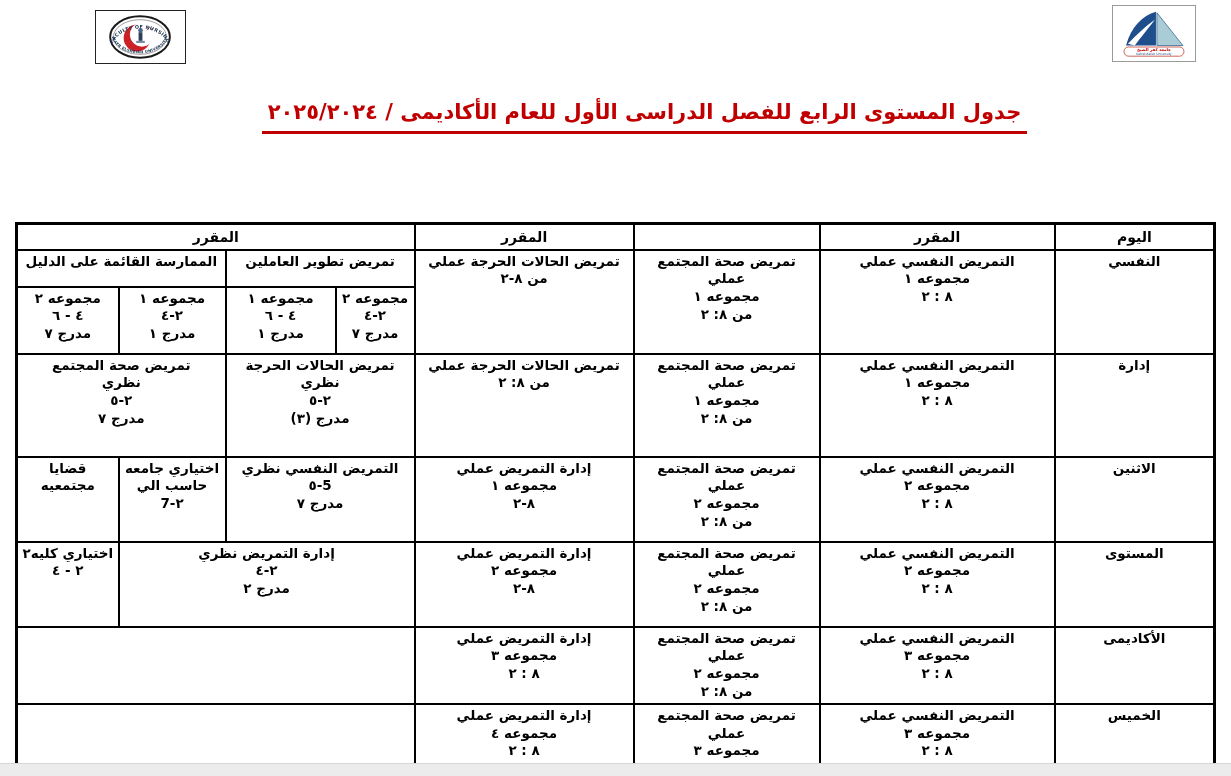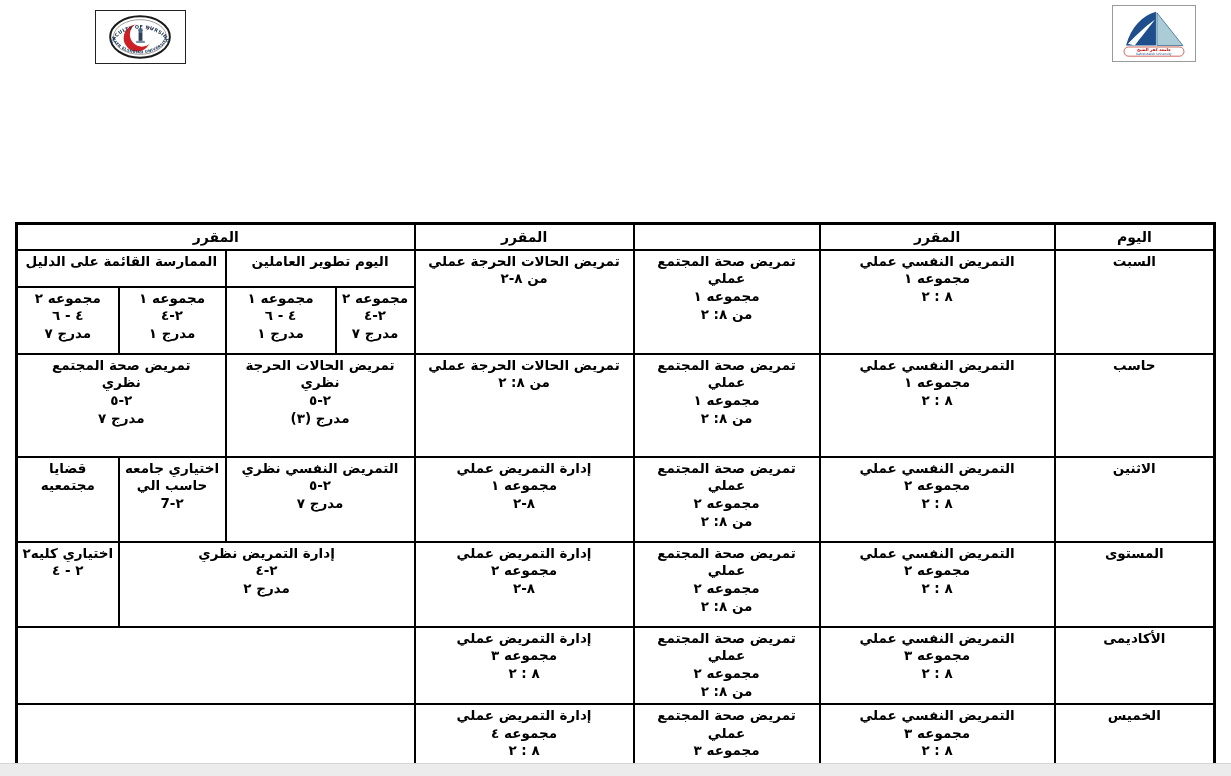--- a/index.html
+++ b/index.html
@@ -85,20 +85,23 @@
       <path d="M 13 41 C 18 22 30 10 44 6 L 44 41 Z" fill="#1f4e8c"></path>
 
       <path d="M 15 39 C 24 30 32 22 43 14 C 34 26 28 33 22 41 Z" fill="#ffffff"></path>
 
       <rect x="11" y="42.5" width="62" height="9.5" rx="4.5" fill="#ffffff" stroke="#c0392b" stroke-width="0.8"></rect>
       <text x="42" y="46.8" font-size="4.2" font-weight="bold" fill="#c00000" text-anchor="middle">جامعة كفر الشيخ</text>
       <text x="42" y="51.2" font-size="3.2" fill="#1f4e8c" text-anchor="middle">Kafrelsheikh University</text>
     </svg>
   </div>
 
+  <div class="title-wrap">
+    <span class="doc-title">جدول المستوى الرابع للفصل الدراسى الأول للعام الأكاديمى / ٢٠٢٥/٢٠٢٤</span>
+  </div>
 
   <table class="sched" dir="rtl">
     <colgroup>
       <col style="width:160px">
         <col style="width:235px">
         <col style="width:186px">
         <col style="width:219px">
       <col style="width:79px">
         <col style="width:110px">
         <col style="width:107px">
@@ -108,50 +111,50 @@
     <tbody>
         <tr class="r-head">
       <td>اليوم</td>
       <td>المقرر</td>
       <td></td>
       <td>المقرر</td>
       <td colspan="4">المقرر</td>
     </tr>
 
     <tr class="r-sat-a">
-      <td rowspan="2">السبت</td>
+      <td rowspan="2">النفسي</td>
       <td rowspan="2">التمريض النفسي عملي
 مجموعه ١
 ٨ : ٢</td>
       <td rowspan="2" class="vmid">تمريض صحة المجتمع عملي
 مجموعه ١
 من ٨: ٢</td>
       <td rowspan="2">تمريض الحالات الحرجة عملي
 من ٨-٢</td>
-      <td colspan="2" class="subhead">اليوم تطوير العاملين</td>
+      <td colspan="2" class="subhead">تمريض تطوير العاملين</td>
       <td colspan="2" class="subhead">الممارسة القائمة على الدليل</td>
     </tr>
 
     <tr class="r-sat-b">
       <td class="heavy">مجموعه ٢
 ٢-٤
 مدرج ٧</td>
       <td class="heavy">مجموعه ١
 ٤ - ٦
 مدرج ١</td>
       <td class="heavy">مجموعه ١
 ٢-٤
 مدرج ١</td>
       <td class="heavy">مجموعه ٢
 ٤ - ٦
 مدرج ٧</td>
     </tr>
 
     <tr class="r-sun">
-      <td>حاسب</td>
+      <td>إدارة</td>
       <td>التمريض النفسي عملي
 مجموعه ١
 ٨ : ٢</td>
       <td class="vmid">تمريض صحة المجتمع عملي
 مجموعه ١
 من ٨: ٢</td>
       <td>تمريض الحالات الحرجة عملي
 من ٨: ٢</td>
       <td colspan="2">تمريض الحالات الحرجة نظري
 ٢-٥
@@ -167,21 +170,21 @@
       <td>التمريض النفسي عملي
 مجموعه ٢
 ٨ : ٢</td>
       <td>تمريض صحة المجتمع عملي
 مجموعه ٢
 من ٨: ٢</td>
       <td>إدارة التمريض عملي
 مجموعه ١
 ٨-٢</td>
       <td colspan="2">التمريض النفسي نظري
-٢-٥
+5-٥
 مدرج ٧</td>
       <td>اختياري جامعه
 حاسب الي
 ٢-7</td>
       <td>قضايا مجتمعيه</td>
     </tr>
 
     <tr class="r-tue">
       <td>المستوى</td>
       <td>التمريض النفسي عملي

